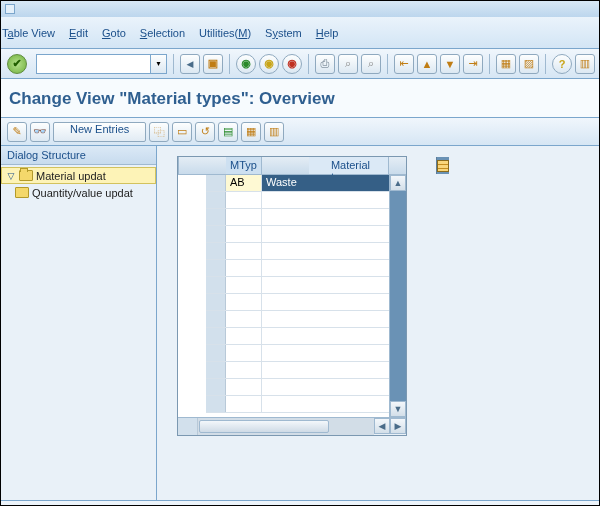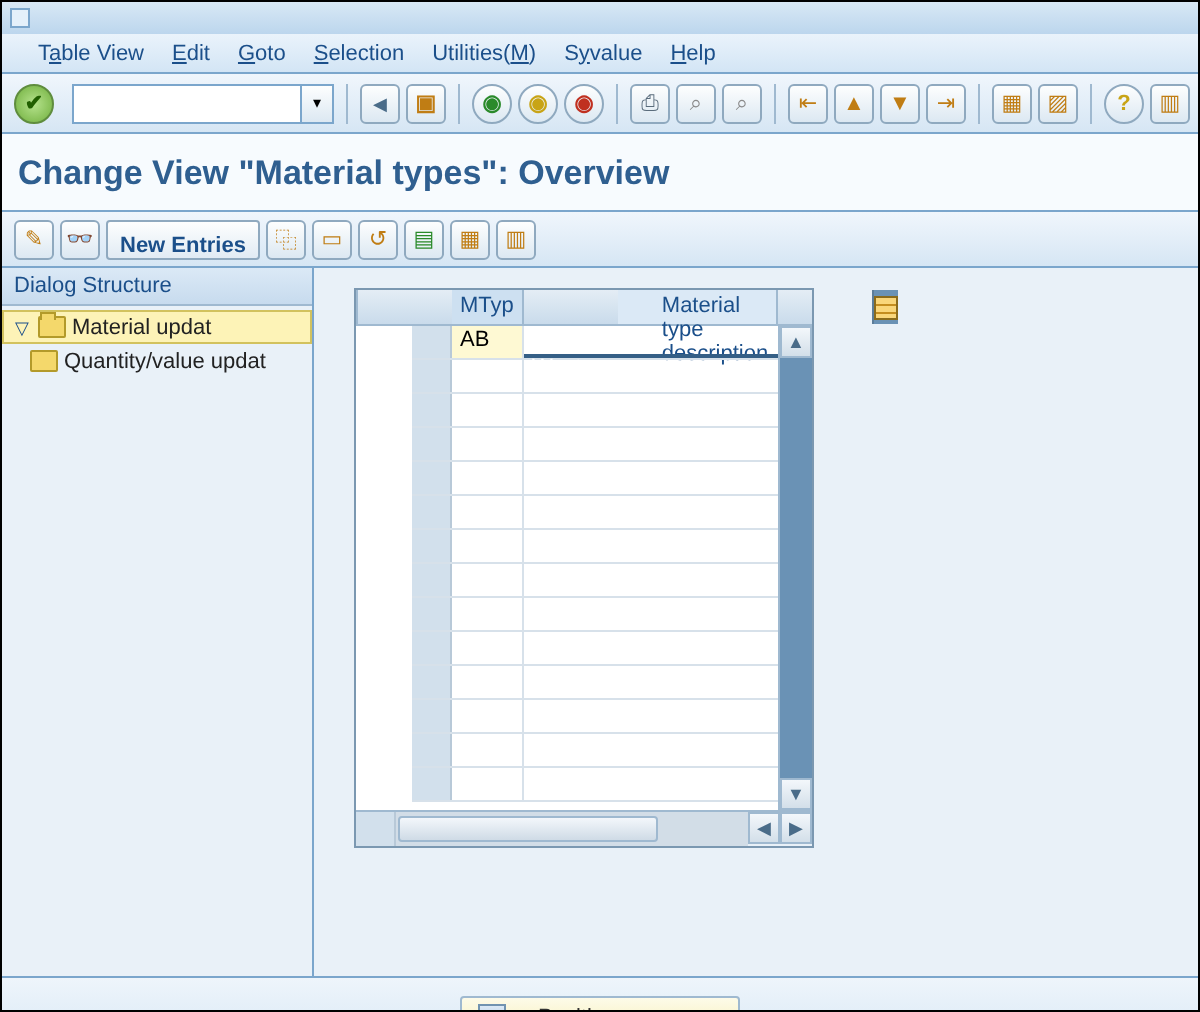--- a/index.html
+++ b/index.html
@@ -3,41 +3,41 @@
 <meta charset="utf-8">
 <style>
   * { box-sizing: border-box; margin: 0; padding: 0; }
   body { width: 600px; height: 506px; font-family: Arial, sans-serif; font-size: 11px; background: #fff; border: 1px solid #000; overflow: hidden; }
   
   
   .titlebar { height: 16px; background: linear-gradient(#d8e8f5,#bcd6ed); display:flex; align-items:center; padding:0 4px; }
   .titlebar .sysicon { width:10px; height:10px; }
   
   
-  .menubar { height: 20px; background: linear-gradient(#eaf3fb,#d3e5f5); border-bottom:1px solid #7ba6cc; display:flex; align-items:center; padding-left:18px; gap:14px; color:#1b4f8a; }
+  .menubar { height: 32px; background: linear-gradient(#eaf3fb,#d3e5f5); border-bottom:1px solid #7ba6cc; display:flex; align-items:center; padding-left:1px; gap:14px; color:#1b4f8a; }
   .menubar span { cursor:default; }
   .menubar span u { text-decoration: underline; }
   
   
   .toolbar1 { height: 30px; background: linear-gradient(#f0f6fc,#d6e6f4); border-bottom:1px solid #7ba6cc; display:flex; align-items:center; padding-left:6px; gap:3px; }
   .tb-btn { width:20px; height:20px; border:1px solid #8fa9bf; border-radius:3px; background:linear-gradient(#fdfefe,#dce8f2); display:flex; align-items:center; justify-content:center; font-size:11px; }
   .tb-btn.round { border-radius:50%; width:20px; height:20px; }
   .sep { width:1px; height:20px; background:#9fb9d0; margin:0 3px; }
   .cmd-wrap { display:flex; align-items:center; }
   .cmd-input { width:115px; height:20px; border:1px solid #7ba6cc; background:#fff; font-size:11px; padding:0 2px; }
   .cmd-drop { width:16px; height:20px; border:1px solid #7ba6cc; border-left:none; background:linear-gradient(#fdfefe,#dce8f2); display:flex; align-items:center; justify-content:center; font-size:8px;}
   
   .ok-btn { width:20px; height:20px; border:1px solid #5f8d3e; border-radius:50%; background:radial-gradient(#b6e38d,#6fae3c); display:flex; align-items:center; justify-content:center; color:#215f00; font-size:11px; font-weight:bold; margin-right:6px;}
   
   
   .pagetitle { padding:10px 8px 8px; color:#2f5f90; font-size:17px; font-weight:bold; border-bottom:1px solid #7ba6cc; background:#f7fbfe; }
   
   
   .toolbar2 { height: 28px; background: linear-gradient(#f0f6fc,#d6e6f4); border-bottom:1px solid #7ba6cc; display:flex; align-items:center; padding-left:6px; gap:3px; }
-  .newentries { height:20px; border:1px solid #8fa9bf; background:linear-gradient(#fdfefe,#e1ebf4); border-radius:2px; padding:0 6px; display:flex; align-items:flex-end; font-size:11px; color:#1b4f8a;font-weight:bold;}
+  .newentries { height:20px; border:1px solid #8fa9bf; background:linear-gradient(#fdfefe,#e1ebf4); border-radius:2px; padding:0 16px; display:flex; align-items:flex-start; font-size:11px; color:#1b4f8a;}
   
   
   .main { display:flex; height: 354px; }
   .leftpanel { width: 156px; background:#e9f1f8; border-right:1px solid #7ba6cc; }
   .dlgtitle { background:linear-gradient(#dbe9f6,#c7dbee); border-bottom:1px solid #9fb9d0; padding:3px 6px; color:#1b4f8a; }
   .tree { padding:2px 0; }
   .tree-row { display:flex; align-items:center; height:17px; padding-left:4px; gap:3px; font-size:11px; color:#222; }
   .tree-row.sel { background:#fdf3b7; border:1px solid #d2c25e; }
   .tree-exp { width:10px; color:#1b4f8a; font-size:9px; text-align:center; }
   .folder-icon { width:14px; height:11px; background:#f4d86b; border:1px solid #b39a2a; border-radius:1px; position:relative; }
@@ -53,21 +53,21 @@
   .th.act { background:#cde0f1;}
   .th1 { width:36px; }
   .th2 { flex:1;padding-left:22px; }
   .th-cfg { width:18px; background:#6a92b5; border-left:1px solid #5c7d99; display:flex; align-items:center; justify-content:center;}
   .th-cfg-inner { width:12px; height:12px; background:repeating-linear-gradient(#f9d67a 0 3px,#c48d1f 3px 4px); border:1px solid #8a6b1c;}
   .tbody { flex:1; display:flex;padding-left:28px; }
   .tbody-rows { flex:1; }
   .trow { display:flex; height:17px; border-bottom:1px solid #d7e1ea;}
   .trow .c-sel { width:20px; background:#d2e0ec; border-right:1px solid #b8c9d8;}
   .trow .c1 { width:36px; padding:1px 4px; border-right:1px solid #d7e1ea; background:#fef9d3;}
-  .trow .c2 { flex:1; padding:1px 4px;margin-top:14px; }
+  .trow .c2 { flex:1; padding:1px 4px; }
   .trow.sel .c2 { background:#355f86; color:#fff; }
   .trow.sel .c1 { background:#fef9d3; }
   .trow.empty .c1, .trow.empty .c2 { background:#fff; }
   .vscroll { width:17px; background:linear-gradient(90deg,#e8eef4,#cdd9e4); border-left:1px solid #9fb9d0; display:flex; flex-direction:column;}
   .vs-btn { height:16px; background:linear-gradient(#f3f7fb,#d3dfe9); border:1px solid #9fb9d0; display:flex; align-items:center; justify-content:center; font-size:9px; color:#4a6c89;}
   .vs-track { flex:1; background:#6a92b5; position:relative; }
   .hscroll-row { height:18px; background:#e9f1f8; display:flex; border-top:1px solid #9fb9d0;}
   .hs-spacer { width:20px; border-right:1px solid #b8c9d8; background:#d2e0ec;}
   .hs-track { flex:1; background:#d2dde7; display:flex; align-items:center; padding:1px;}
   .hs-thumb { width:130px; height:13px; background:linear-gradient(#f3f7fb,#cfdbe6); border:1px solid #9fb9d0; border-radius:2px;}
@@ -98,21 +98,21 @@
       <rect x="1" y="1" width="8" height="8" fill="#e4f0fa"></rect>
     </svg>
 </div>
 
 <div class="menubar">
   <span><span>T</span><u>a</u><span>ble View</span></span>
   <span><span></span><u>E</u><span>dit</span></span>
   <span><span></span><u>G</u><span>oto</span></span>
   <span><span></span><u>S</u><span>election</span></span>
   <span><span>Utilities(</span><u>M</u><span>)</span></span>
-  <span><span>S</span><u>y</u><span>value</span></span>
+  <span><span>S</span><u>y</u><span>stem</span></span>
   <span><span></span><u>H</u><span>elp</span></span>
 </div>
 
 <div class="toolbar1">
   <div class="ok-btn">✔</div>
   <div class="cmd-wrap">
     <input class="cmd-input" style="">
     <div class="cmd-drop">▾</div>
   </div>
   <div class="sep"></div>

